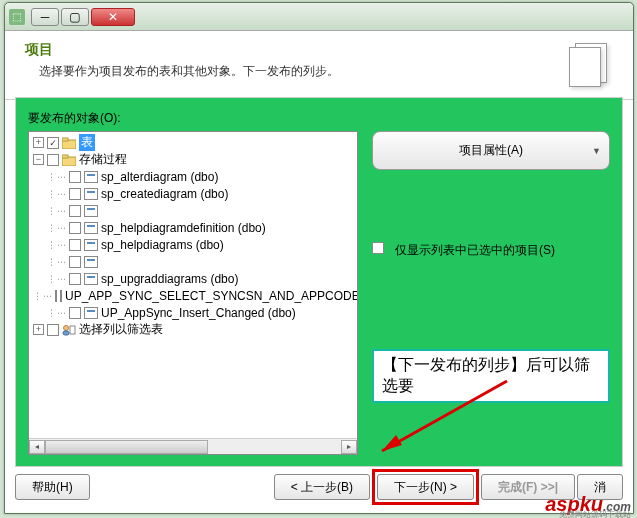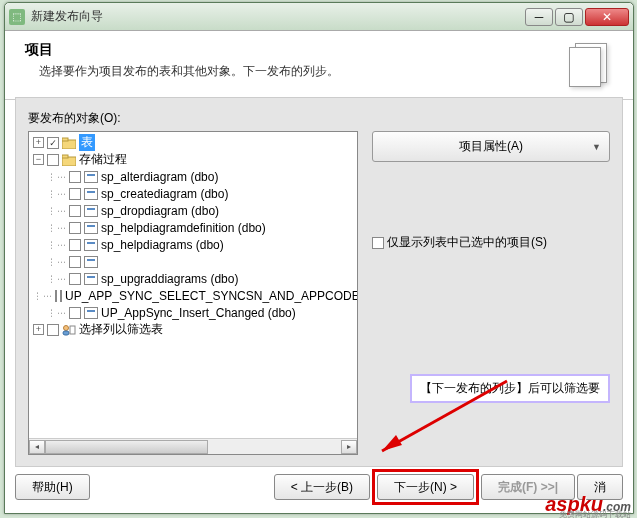--- a/index.html
+++ b/index.html
@@ -11,28 +11,28 @@
     .titlebar-icon { width: 16px; height: 16px; background: #7fb97f; border-radius: 2px; margin-right: 6px; display: flex; align-items: center; justify-content: center; color: #fff; font-size: 10px; }
     .titlebar-text { font-size: 12px; color: #333; flex: 1; }
     .title-btns { display: flex; gap: 2px; }
     .title-btn { width: 28px; height: 18px; border-radius: 3px; display: flex; align-items: center; justify-content: center; cursor: pointer; }
     .btn-min { background: linear-gradient(to bottom, #f0f4f0, #d0dcd0); border: 1px solid #888; }
     .btn-max { background: linear-gradient(to bottom, #f0f4f0, #d0dcd0); border: 1px solid #888; }
     .btn-close { background: linear-gradient(to bottom, #e88, #c33); border: 1px solid #a22; color: #fff; width: 44px; }
     
     .header-panel { padding: 10px 20px; display: flex; justify-content: space-between; align-items: flex-start; background: #fff; border-bottom: 1px solid #ccc; }
     .header-left { flex: 1; }
-    .header-title { font-size: 14px; font-weight: bold; color: #000000; margin-bottom: 4px; }
+    .header-title { font-size: 14px; font-weight: bold; color: #4d7c0f; margin-bottom: 4px; }
     .header-desc { font-size: 12px; color: #333; padding-left: 14px; }
     .header-icon { width: 48px; height: 48px; position: relative; }
     .doc-shape { position: absolute; width: 32px; height: 40px; background: #fff; border: 1px solid #999; box-shadow: 2px 2px 4px rgba(0,0,0,0.15); }
     .doc-a { left: 10px; top: 2px; }
     .doc-b { left: 4px; top: 6px; }
     
-    .content { position: absolute; top: 94px; left: 10px; right: 10px; bottom: 46px; background: #e5e5e5; border: 1px solid #ccc; padding: 12px; }
+    .content { position: absolute; top: 94px; left: 10px; right: 10px; bottom: 46px; background: #22c55e; border: 1px solid #ccc; padding: 12px; }
     
     .objects-label { font-size: 12px; margin-bottom: 4px; }
     
     .main-row { display: flex; gap: 14px; height: calc(100% - 20px); }
     
     .tree-panel { width: 330px; border: 1px solid #888; background: #fff; display: flex; flex-direction: column; }
     .tree-body { flex: 1; overflow: hidden; padding: 2px; }
     .tree-scrollbar { height: 16px; background: #f0f0f0; border-top: 1px solid #ccc; display: flex; align-items: center; }
     .sb-btn { width: 16px; height: 14px; background: linear-gradient(to bottom,#fff,#ddd); border: 1px solid #aaa; display:flex;align-items:center;justify-content:center;font-size:8px;color:#555; }
     .sb-track { flex: 1; height: 14px; background: #eee; position: relative; }
@@ -46,46 +46,45 @@
     .folder-icon { width: 14px; height: 12px; display: inline-block; margin-right: 3px; }
     .folder-icon svg { display:block; }
     .item-icon { width: 14px; height: 12px; background: #fff; border: 1px solid #888; display: inline-block; margin-right: 3px; position: relative; }
     .item-icon::after { content:""; position:absolute; left:2px; top:2px; right:2px; height:2px; background:#5a8bc4; }
     .udf-icon { width: 14px; height: 12px; display:inline-block; margin-right:3px; }
     .node-text { font-size: 12px; }
     .node-text.selected { background: #3399ff; color: #fff; padding: 0 2px; }
     .dots { color: #888; font-size: 9px; letter-spacing: 1px; margin-right: 2px; }
     
     .right-panel { flex: 1; position: relative; }
-    .prop-btn { width: 100%; height: 31px; background: linear-gradient(to bottom,#fdfdfd,#e6e6e6); border: 1px solid #999; border-radius: 3px; display: flex; align-items: center; justify-content: center; font-size: 12px; cursor: pointer; position: relative; }
+    .prop-btn { width: 100%; height: 39px; background: linear-gradient(to bottom,#fdfdfd,#e6e6e6); border: 1px solid #999; border-radius: 8px; display: flex; align-items: center; justify-content: center; font-size: 12px; cursor: pointer; position: relative; }
     .prop-arrow { position: absolute; right: 8px; font-size: 9px; color: #555; }
     
-    .filter-chk-row { display: flex; align-items: center; margin-top: 72px; gap: 0; }
-    
-    .tip-box { position: absolute; right: 0; bottom: 52px; border: 2px solid #c4b5fd; padding: 4px 8px; font-size: 12px; background: #fff; }
+    .filter-chk-row { display: flex; align-items: flex-start; margin-top: 72px; gap: 8px; }
+    
+    .tip-box { position: absolute; right: 0; bottom: 52px; border: 2px solid #14b8a6; padding: 4px 8px; font-size: 16px; background: #fff; }
     
     .arrow-overlay { position: absolute; pointer-events: none; }
     
     .footer { position: absolute; bottom: 8px; left: 10px; right: 10px; display: flex; align-items: center; gap: 2px; }
     .footer-spacer { flex: 1; }
     .btn { height: 26px; padding: 0 16px; background: linear-gradient(to bottom,#fdfdfd,#e6e6e6); border: 1px solid #888; border-radius: 3px; font-size: 12px; cursor: pointer; display:flex; align-items:center; }
     .btn.disabled { color: #999; cursor: default; font-weight: bold; }
     .next-wrap { border: 3px solid #d00; padding: 2px; }
     
     .watermark { position: absolute; right: 6px; bottom: 2px; font-size: 20px; font-weight: bold; font-style: italic; color: #c00; font-family: Arial; text-shadow: 1px 1px 0 #fff; }
     .watermark-sub { position: absolute; right: 6px; bottom: -2px; font-size: 8px; color: #888; }
   </style>
 </head>
 <body>
 
 <div class="window">
 
   <div class="titlebar">
     <span class="titlebar-icon">⬚</span>
-    <span class="titlebar-text">新建发布向导</span>
     <div class="title-btns">
       <div class="title-btn btn-min">─</div>
       <div class="title-btn btn-max">▢</div>
       <div class="title-btn btn-close">✕</div>
     </div>
   </div>
 
   <div class="header-panel">
     <div class="header-left">
       <div class="header-title">项目</div>
@@ -140,21 +139,20 @@
               <span class="dots">⋮⋯</span>
               <span class="chk"></span>
               <span class="item-icon"></span>
               <span class="node-text">sp_creatediagram (dbo)</span>
             </div>
           <div class="tree-row">
               <span class="expander-space"></span>
               <span class="dots">⋮⋯</span>
               <span class="chk"></span>
               <span class="item-icon"></span>
-              <span class="node-text">sp_dropdiagram (dbo)</span>
             </div>
           <div class="tree-row">
               <span class="expander-space"></span>
               <span class="dots">⋮⋯</span>
               <span class="chk"></span>
               <span class="item-icon"></span>
               <span class="node-text">sp_helpdiagramdefinition (dbo)</span>
             </div>
           <div class="tree-row">
               <span class="expander-space"></span>

